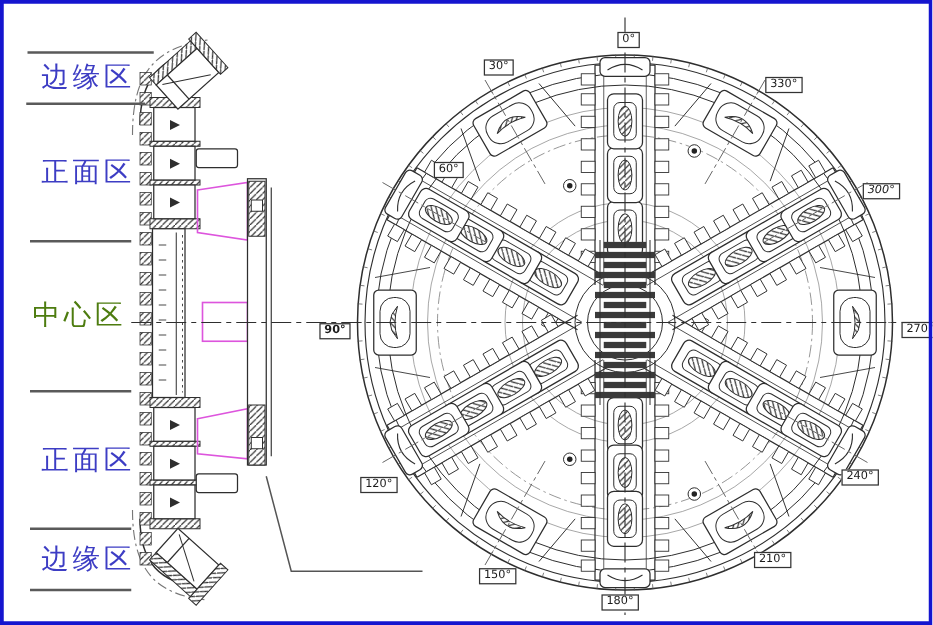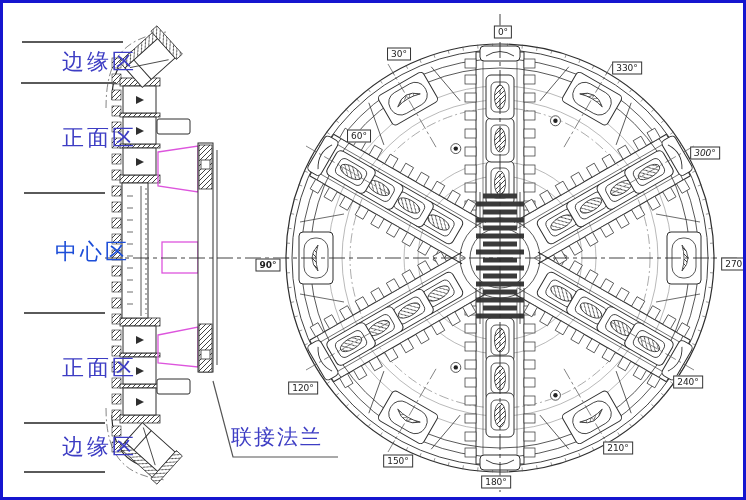--- a/index.html
+++ b/index.html
@@ -4,21 +4,21 @@
 <style>
   html,body{margin:0;padding:0;}
   body{width:746px;height:500px;overflow:hidden;background:#fff;
        font-family:"Liberation Sans",sans-serif;position:relative;}
   .canvas{position:absolute;left:0;top:0;width:746px;height:500px;background:#fff;}
   .frame{position:absolute;inset:0;border:3px solid #1515cf;box-sizing:border-box;
          pointer-events:none;z-index:30;}
   #drawing{position:absolute;left:0;top:0;z-index:1;}
   .zone-label{position:absolute;z-index:5;font-size:22px;letter-spacing:3px;
               color:#3d3dc4;white-space:nowrap;line-height:24px;
-              font-family:"Liberation Sans",sans-serif;margin-left:29px;}
+              font-family:"Liberation Sans",sans-serif;}
   .flange-label{position:absolute;z-index:5;font-size:21px;letter-spacing:2px;
               color:#3d3dc4;white-space:nowrap;line-height:23px;
               font-family:"Liberation Sans",sans-serif;}
   .divider{position:absolute;z-index:4;height:2px;background:#5a5a5a;}
   .angle-label{position:absolute;z-index:6;transform:translate(-50%,-50%);
                border:1px solid #333;background:#fff;color:#1c1c1c;
                font-size:9px;line-height:11px;padding:0 3px;white-space:nowrap;
                font-family:"DejaVu Sans",sans-serif;}
 </style>
 </head>
@@ -532,25 +532,24 @@
 
   <div class="divider" style="left: 22px; top: 41px; width: 101px; background: rgb(90, 90, 90);"></div>
   <div class="divider" style="left: 21px; top: 82px; width: 95px; background: rgb(90, 90, 90);"></div>
   <div class="divider" style="left: 24px; top: 192px; width: 81px; background: rgb(90, 90, 90);"></div>
   <div class="divider" style="left: 24px; top: 312px; width: 81px; background: rgb(90, 90, 90);"></div>
   <div class="divider" style="left: 24px; top: 422px; width: 81px; background: rgb(90, 90, 90);"></div>
   <div class="divider" style="left: 24px; top: 471px; width: 81px; background: rgb(90, 90, 90);"></div>
 
   <div class="zone-label" style="left: 33px; top: 50px; color: rgb(61, 61, 196);">边缘区</div>
   <div class="zone-label" style="left: 33px; top: 126px; color: rgb(61, 61, 196);">正面区</div>
-  <div class="zone-label" style="left: 26px; top: 240px; color: #1d4ed8; text-align: right;">中心区</div>
+  <div class="zone-label" style="left: 26px; top: 240px; color: #4d7c0f; text-align: right;">中心区</div>
   <div class="zone-label" style="left: 33px; top: 356px; color: rgb(61, 61, 196);">正面区</div>
   <div class="zone-label" style="left: 33px; top: 435px; color: rgb(61, 61, 196);">边缘区</div>
 
-  <div class="flange-label" style="left: 231px; top: 425px; color: rgb(61, 61, 196);">联接法兰</div>
 
   <div class="angle-label" style="left:503px;top:32px;">0°</div>
   <div class="angle-label" style="left:399px;top:54px;">30°</div>
   <div class="angle-label" style="left:311px;top:136px;margin-left:48px;">60°</div>
   <div class="angle-label" style="left:268px;top:265px;font-weight:bold;">90°</div>
   <div class="angle-label" style="left:303px;top:388px;">120°</div>
   <div class="angle-label" style="left:398px;top:461px;">150°</div>
   <div class="angle-label" style="left:475px;top:482px;margin-left:21px;">180°</div>
   <div class="angle-label" style="left:618px;top:448px;">210°</div>
   <div class="angle-label" style="left:688px;top:382px;">240°</div>

